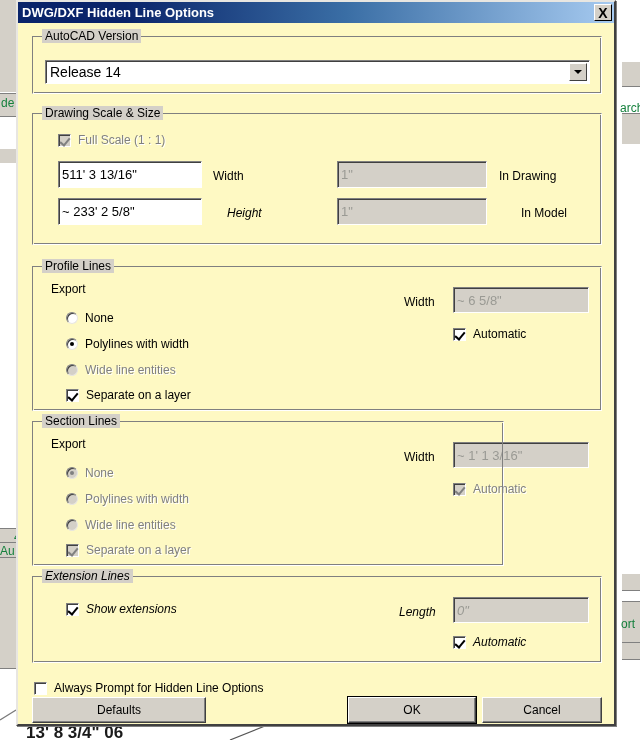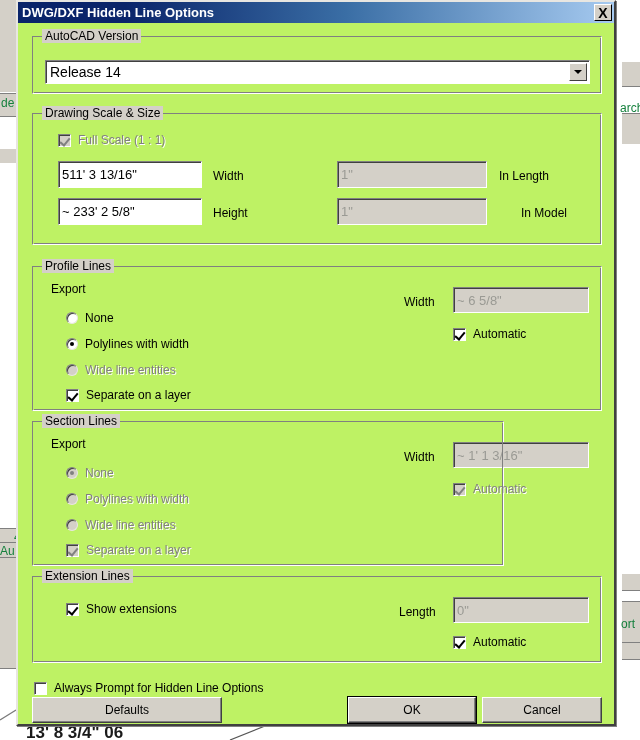--- a/index.html
+++ b/index.html
@@ -21,21 +21,21 @@
                   font-family: "Liberation Sans", sans-serif; white-space: nowrap; }
   .bg-bigtext   { position: absolute; color: #1a1a1a; font-size: 17px; font-weight: bold;
                   font-family: "Liberation Sans", sans-serif; white-space: nowrap; }
   .bg-diag      { position: absolute; overflow: hidden; }
 
   
   #dialog {
     position: absolute;
     left: 16px; top: 0px;
     width: 600px; height: 726px;
-    background: #bef264;
+    background: #fef9c3;
     border-left: 2px solid #e8e6e1;
     border-top: 2px solid #e8e6e1;
     border-right: 2px solid #404040;
     border-bottom: 2px solid #404040;
     box-shadow: 1px 1px 0 #808080;
   }
   #titlebar {
     height: 21px;
     background: linear-gradient(to right, #0a246a 0%, #0a246a 18%, #3a6ea5 55%, #a6caf0 100%);
     display: flex; align-items: center;
@@ -307,26 +307,26 @@
       </div>
 
       <div class="textbox" style="left:25px;top:47px;width:144px;height:27px;">
         <span>511' 3 13/16"</span>
       </div>
       <div class="lbl" style="left:180px;top:55px;">Width</div>
 
       <div class="textbox disabled" style="left:304px;top:47px;width:150px;height:27px;">
         <span>1"</span>
       </div>
-      <div class="lbl" style="left:466px;top:55px;">In Length</div>
+      <div class="lbl" style="left:466px;top:55px;">In Drawing</div>
 
       <div class="textbox" style="left:25px;top:84px;width:144px;height:27px;">
         <span>~ 233' 2 5/8"</span>
       </div>
-      <div class="lbl" style="left:180px;top:92px;">Height</div>
+      <div class="lbl" style="left:194px;top:92px;font-style:italic;">Height</div>
 
       <div class="textbox disabled" style="left:304px;top:84px;width:150px;height:27px;">
         <span>1"</span>
       </div>
       <div class="lbl" style="left:466px;top:92px;margin-left:22px;">In Model</div>
     </div>
 
     <div class="group" style="left:14px;top:243px;width:570px;height:145px;">
       <div class="glabel">Profile Lines</div>
 
@@ -384,21 +384,21 @@
       <div class="lbl" style="left:371px;top:28px;">Width</div>
       <div class="textbox disabled" style="left:420px;top:20px;width:136px;height:26px;">
         <span>~ 1' 1 3/16"</span>
       </div>
       <div class="cbrow disabled" style="left:420px;top:60px;">
         <span class="chk checked disabled"></span>
         <span class="ctl-text disabled">Automatic</span>
       </div>
     </div>
 
-    <div class="group" style="left:14px;top:553px;width:570px;height:87px;">
+    <div class="group" style="left:14px;top:553px;width:570px;height:87px;font-style:italic;">
       <div class="glabel">Extension Lines</div>
 
       <div class="cbrow" style="left:33px;top:25px;">
         <span class="chk checked"></span>
         <span class="ctl-text">Show extensions</span>
       </div>
 
       <div class="lbl" style="left:366px;top:28px;">Length</div>
       <div class="textbox disabled" style="left:420px;top:20px;width:136px;height:26px;">
         <span>0"</span>
@@ -407,21 +407,21 @@
         <span class="chk checked"></span>
         <span class="ctl-text">Automatic</span>
       </div>
     </div>
 
     <div class="cbrow" style="left:16px;top:658px;">
       <span class="chk"></span>
       <span class="ctl-text">Always Prompt for Hidden Line Options</span>
     </div>
 
-    <div class="btn" style="left:14px;top:674px;width:190px;height:26px;">
+    <div class="btn" style="left:14px;top:674px;width:174px;height:26px;">
       <span>Defaults</span>
     </div>
     <div class="btn" style="left:464px;top:674px;width:120px;height:26px;">
       <span>Cancel</span>
     </div>
     <div class="btn default" style="left:330px;top:674px;width:128px;height:26px;">
       <span>OK</span>
     </div>
 
   </div>

